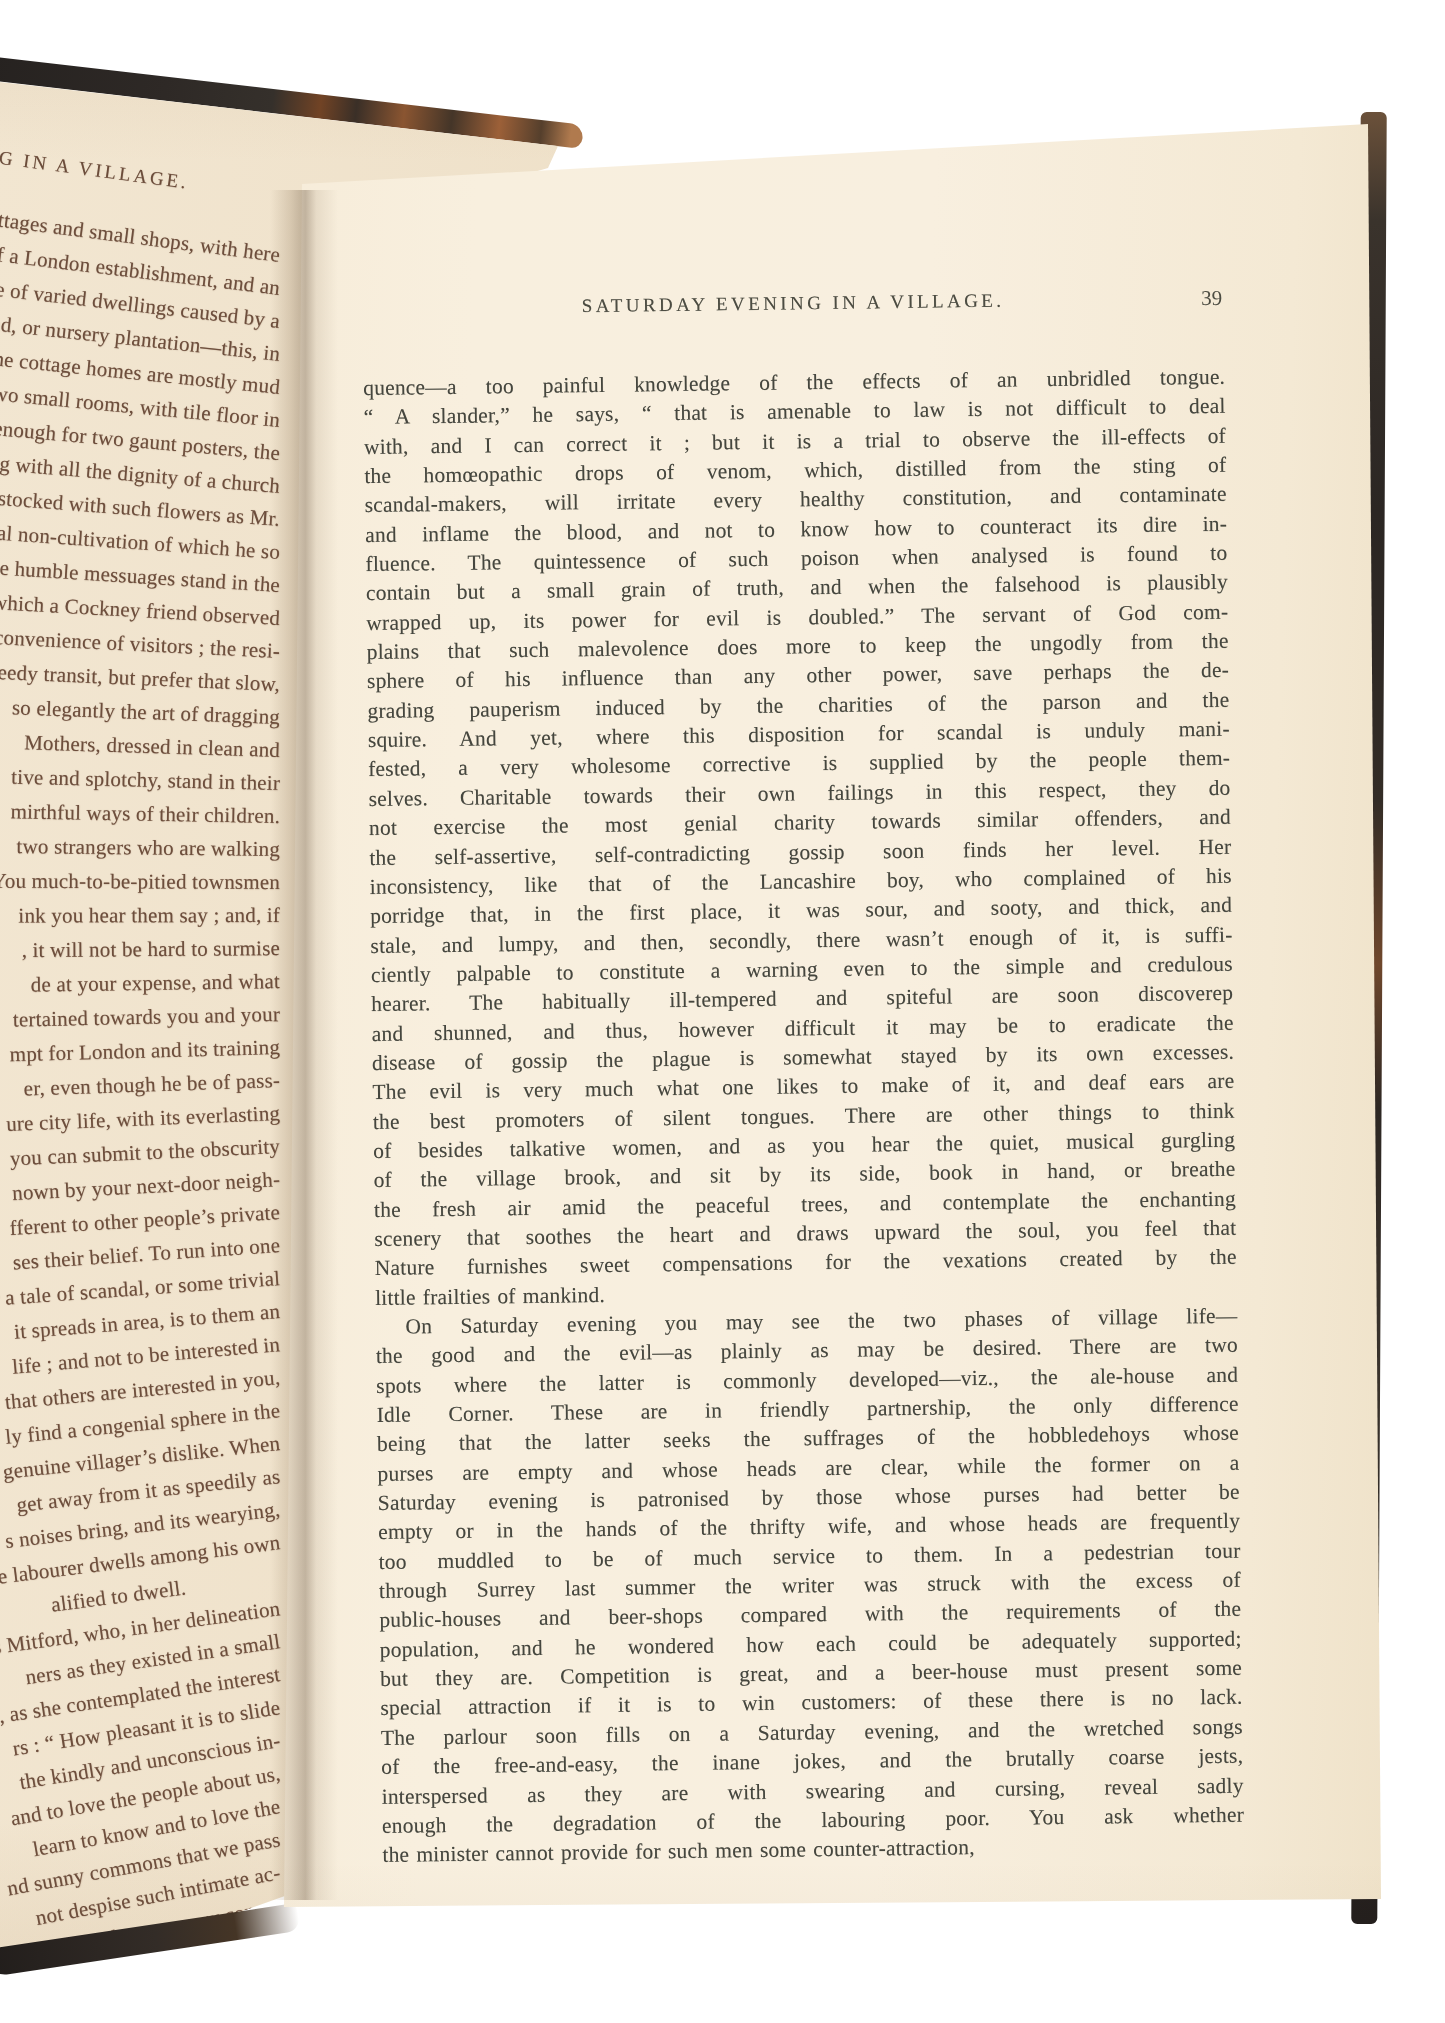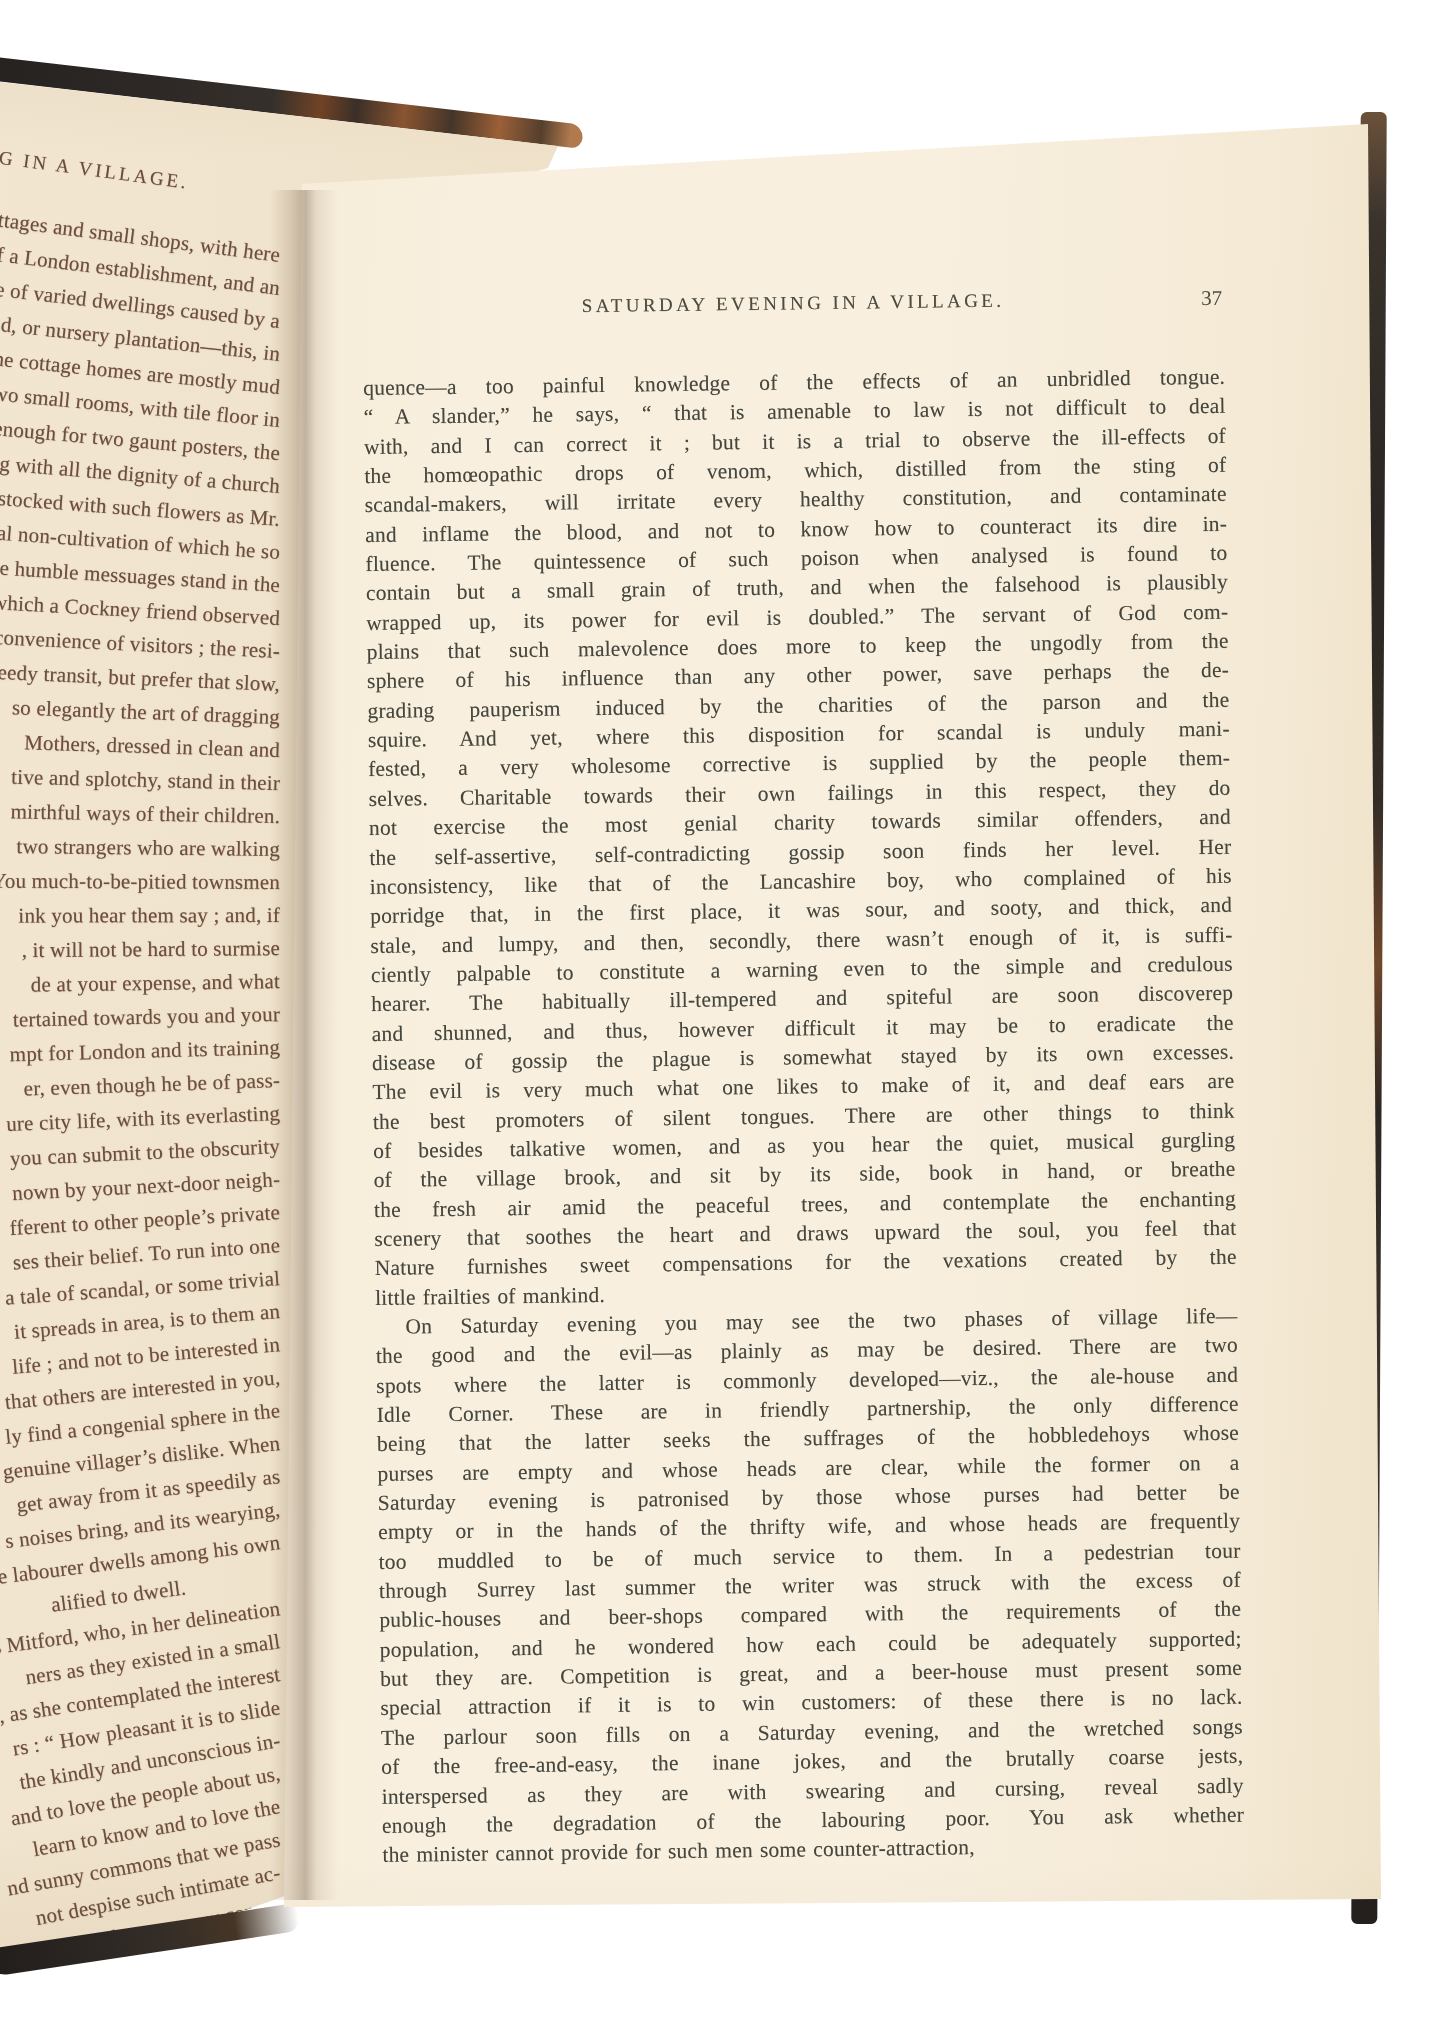--- a/index.html
+++ b/index.html
@@ -150,21 +150,21 @@
           <div class="lp-line" style="--i: 49;">not despise such intimate ac-</div>
           <div class="lp-line" style="--i: 50;">e deplores the necessary conse-</div>
         </div>
     </div>
   </div>
 
   <div class="page page-right">
     <div class="rp-text">
       <div class="rp-headrow">
         <div class="rp-header">SATURDAY EVENING IN A VILLAGE.</div>
-        <div class="rp-pagenum">37</div>
+        <div class="rp-pagenum">39</div>
       </div>
       <div id="rp-body">
           <div class="rp-line" style="--i: 0;">quence—a too painful knowledge of the effects of an unbridled tongue.</div>
           <div class="rp-line" style="--i: 1;">“ A slander,” he says, “ that is amenable to law is not difficult to deal</div>
           <div class="rp-line" style="--i: 2;">with, and I can correct it ; but it is a trial to observe the ill-effects of</div>
           <div class="rp-line" style="--i: 3;">the homœopathic drops of venom, which, distilled from the sting of</div>
           <div class="rp-line" style="--i: 4;">scandal-makers, will irritate every healthy constitution, and contaminate</div>
           <div class="rp-line" style="--i: 5;">and inflame the blood, and not to know how to counteract its dire in-</div>
           <div class="rp-line" style="--i: 6;">fluence. The quintessence of such poison when analysed is found to</div>
           <div class="rp-line" style="--i: 7;">contain but a small grain of truth, and when the falsehood is plausibly</div>

